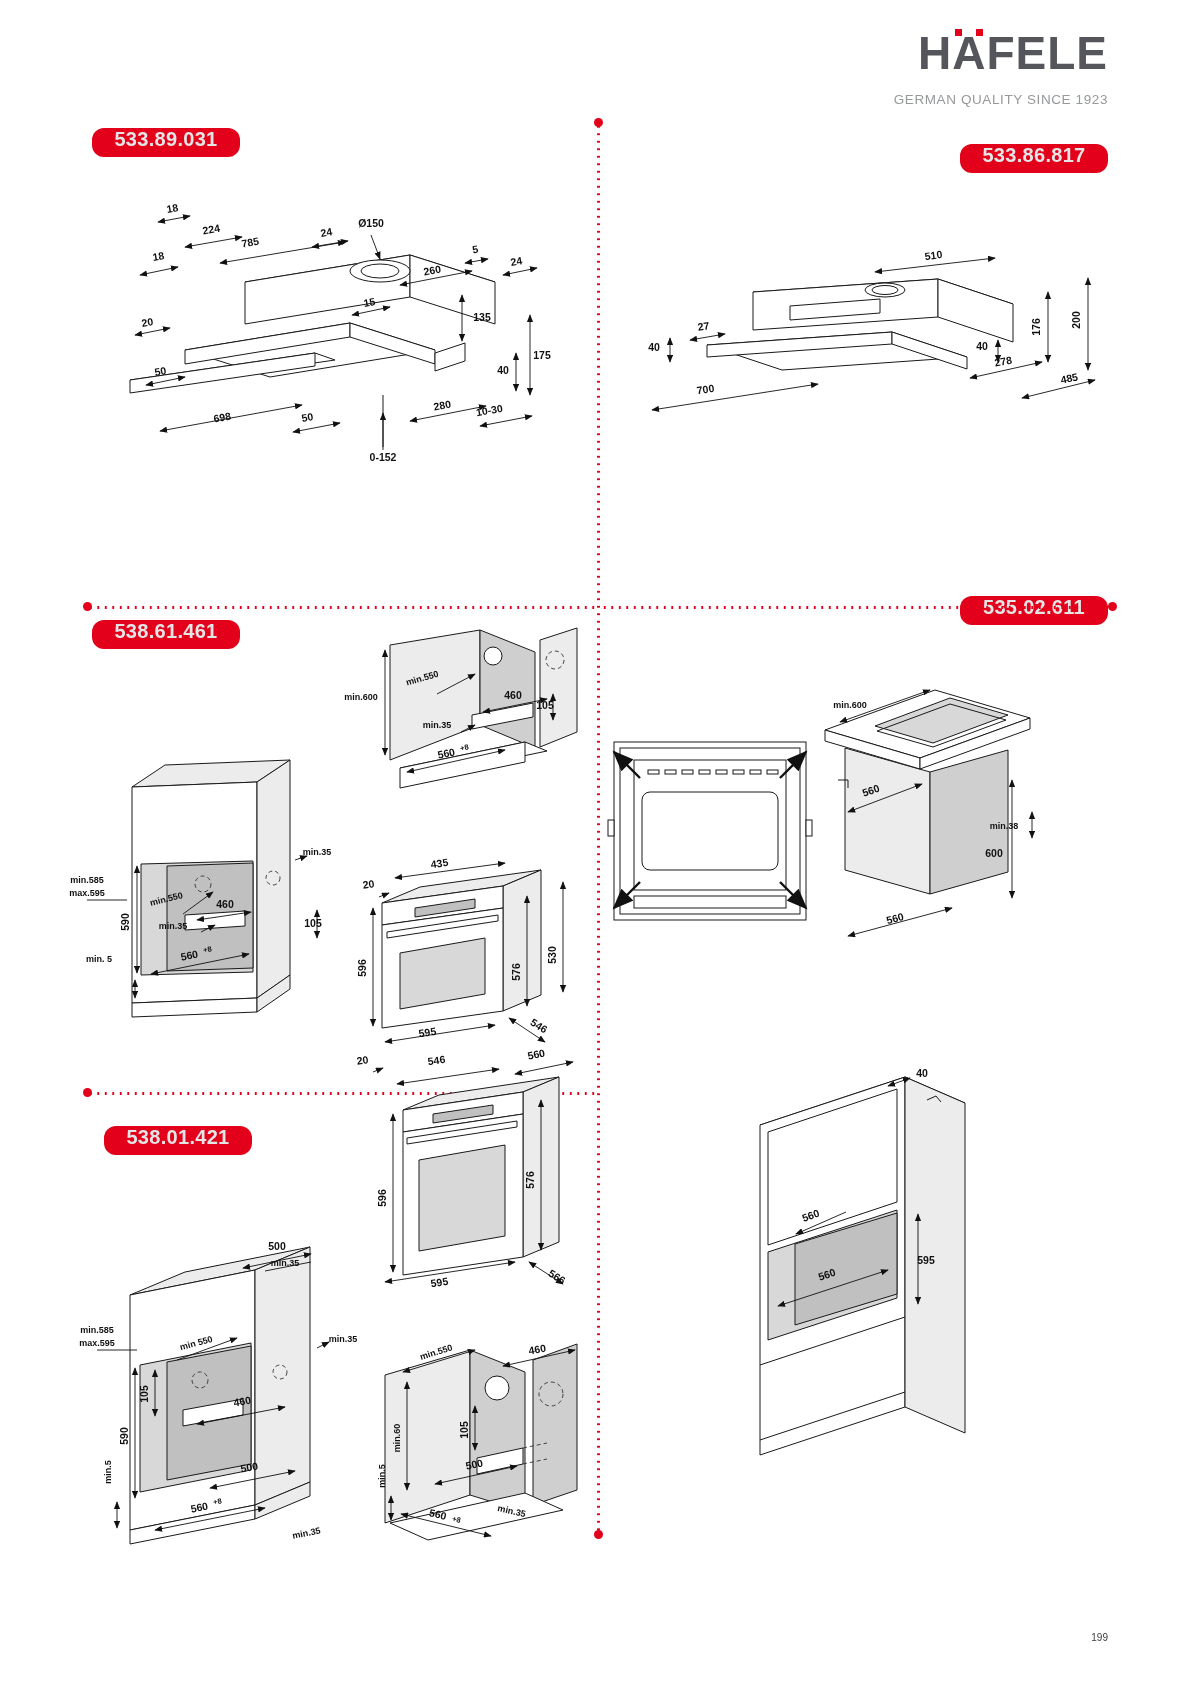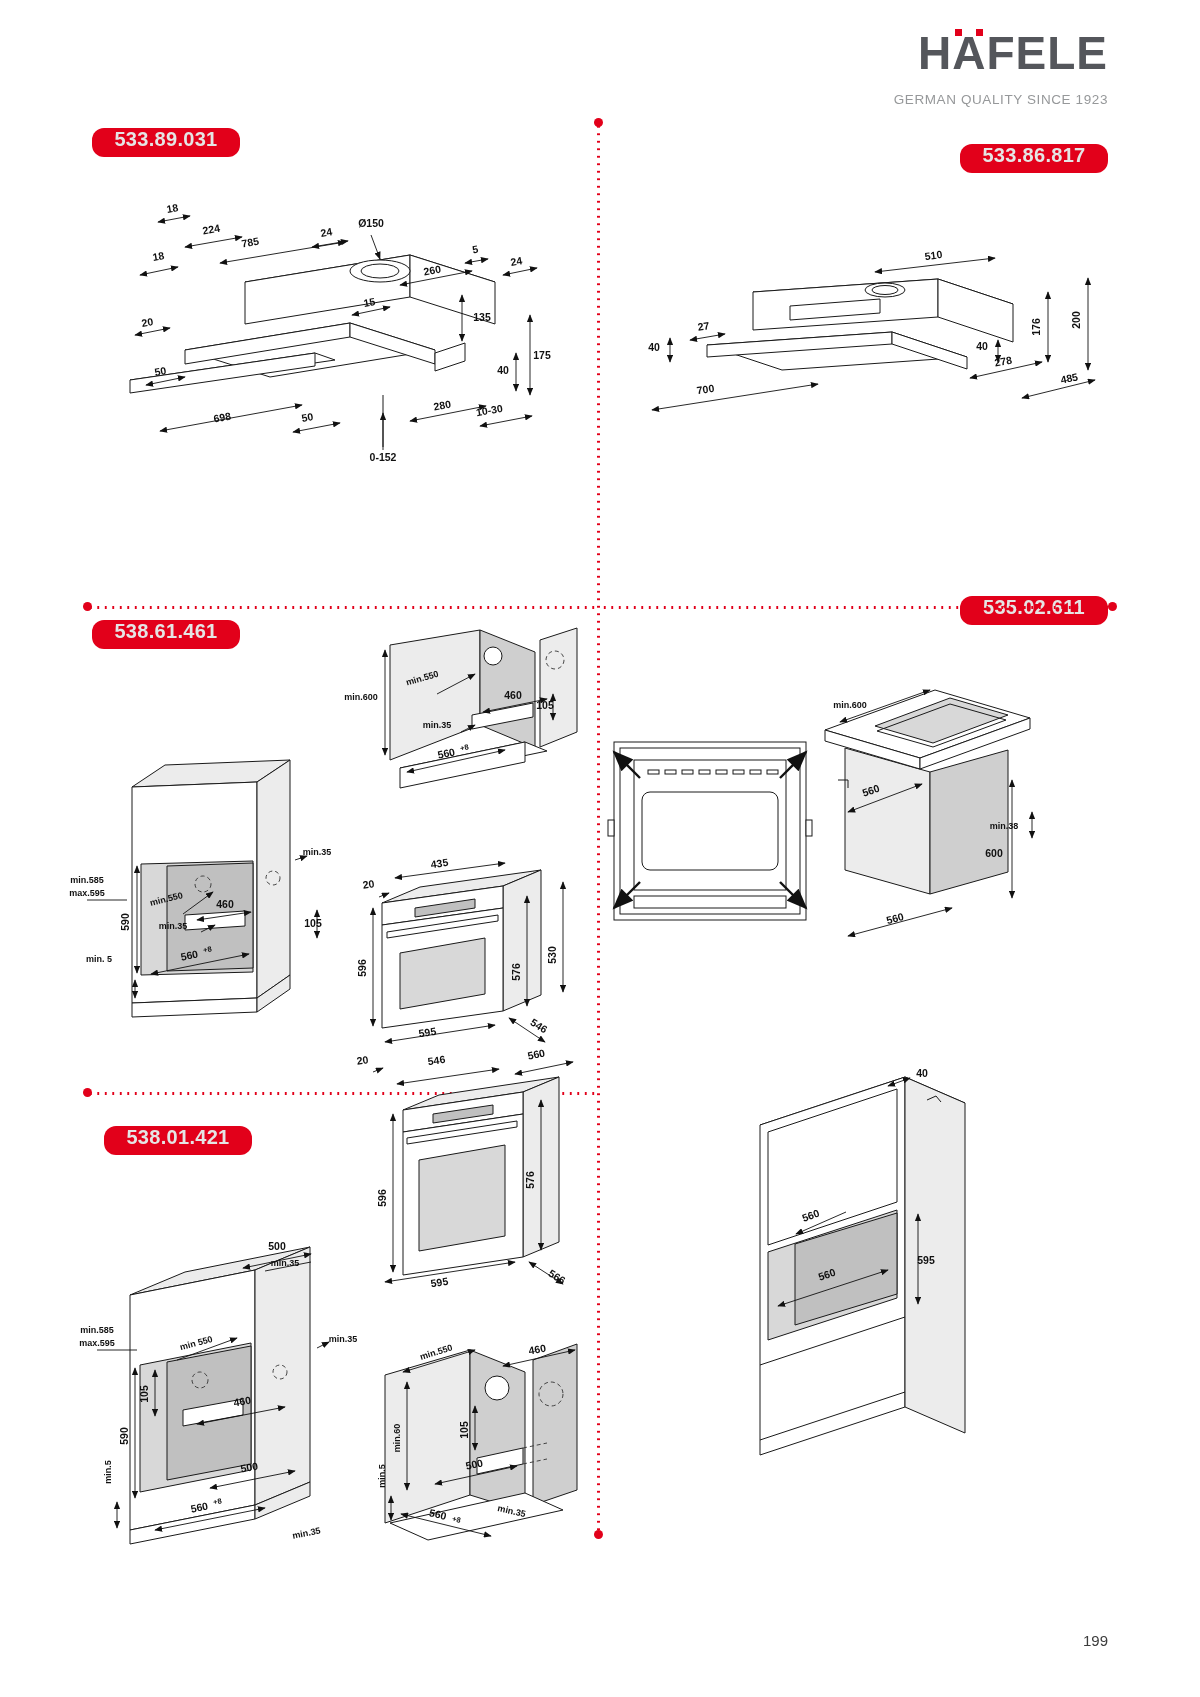--- a/index.html
+++ b/index.html
@@ -15,21 +15,21 @@
   
   .badge{position:absolute;width:148px;height:29px;background:#e2001a;color:#e5e5e5;
          font-weight:bold;font-size:20px;display:flex;justify-content:center;
          letter-spacing:0.3px;border-radius:12px;}
   
   .vdots{position:absolute;width:3px;background-image:radial-gradient(circle,#e2001a 1.2px,rgba(0,0,0,0) 1.4px);
          background-size:3px 7.5px;background-repeat:repeat-y;}
   .hdots{position:absolute;height:3px;background-image:radial-gradient(circle,#e2001a 1.2px,rgba(0,0,0,0) 1.4px);
          background-size:7.5px 3px;background-repeat:repeat-x;}
   .bigdot{position:absolute;width:9px;height:9px;border-radius:50%;background:#e2001a;}
-  .pagenum{position:absolute;right:92px;top:1632px;font-size:15px;color:#3c3c3c;}
+  .pagenum{position:absolute;right:92px;top:1632px;font-size:10px;color:#3c3c3c;}
   
   svg{position:absolute;overflow:visible;}
   .p0{fill:#ffffff;stroke:#1a1a1a;stroke-width:1;}
   .p1{fill:#ececec;stroke:#1a1a1a;stroke-width:1;}
   .p2{fill:#cfcfcf;stroke:#1a1a1a;stroke-width:1;}
   .p3{fill:#c0c0c0;stroke:#1a1a1a;stroke-width:1;}
   .g1{fill:#d8d8d8;stroke:#1a1a1a;stroke-width:1;}
   .ln{fill:none;stroke:#1a1a1a;stroke-width:1;}
   .dm{fill:none;stroke:#111;stroke-width:0.9;}
   .thk{fill:none;stroke:#111;stroke-width:2.4;}

